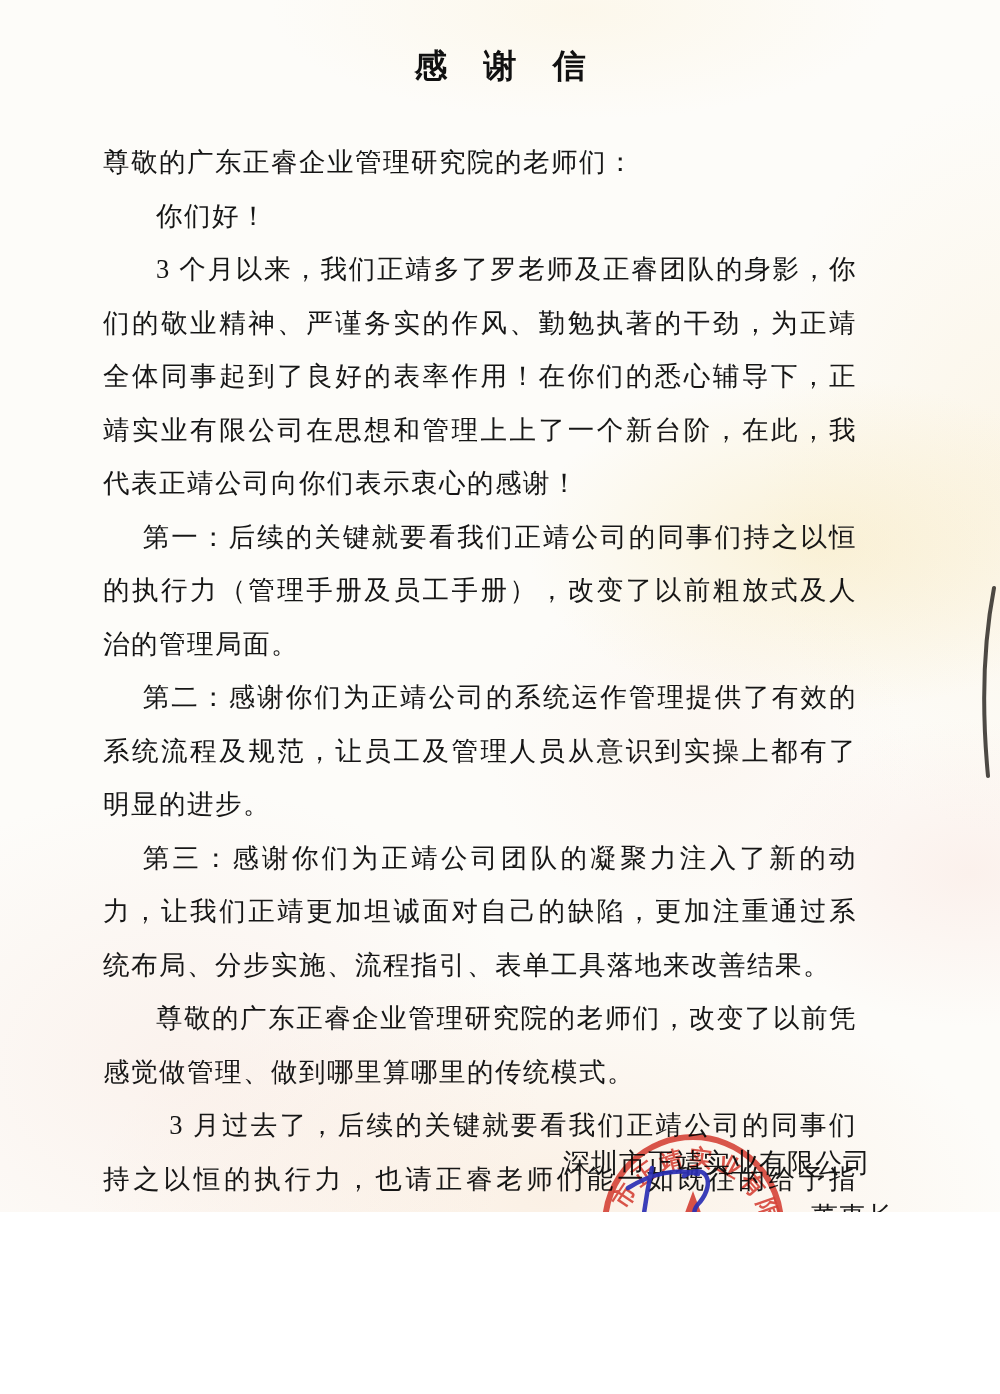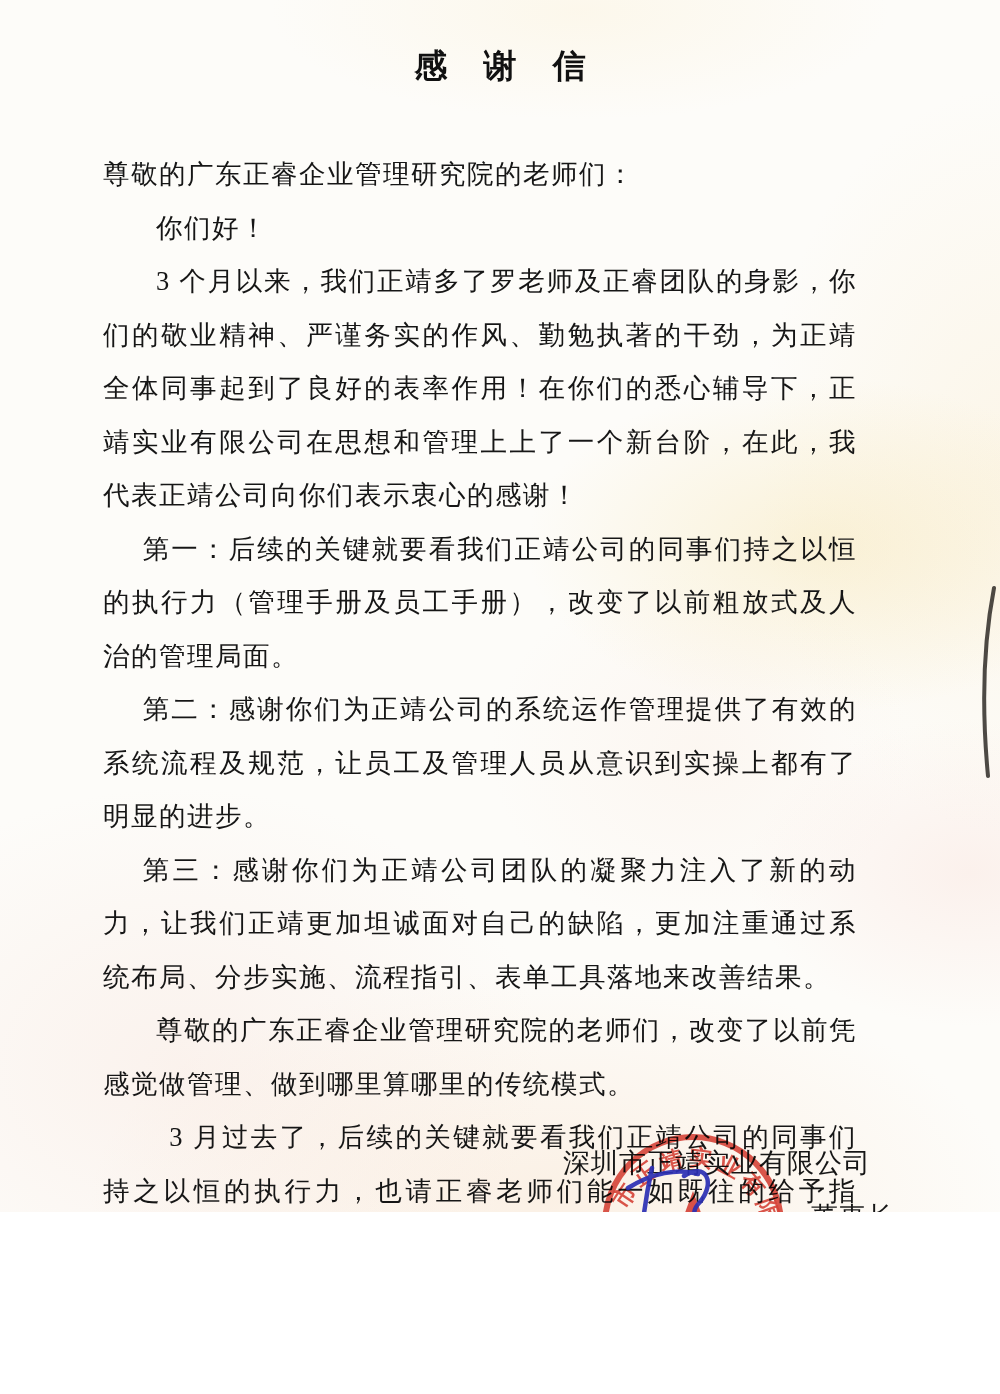--- a/index.html
+++ b/index.html
@@ -21,21 +21,21 @@
       radial-gradient(ellipse 300px 260px at 70% 62%, rgba(248,222,205,0.18), rgba(248,222,205,0) 70%);
     color:#161616;
   }
   .title{
     position:absolute;top:44px;left:0;width:100%;
     text-align:center;font-size:33px;font-weight:bold;
     letter-spacing:14px;padding-left:14px;box-sizing:border-box;
     color:#111;
   }
   .content{
-    position:absolute;top:148px;left:103px;width:754px;
+    position:absolute;top:136px;left:103px;width:754px;
     font-size:26.5px;line-height:53.5px;letter-spacing:1.5px;
   }
   .content p{
     margin:0;text-align:justify;text-justify:inter-character;
   }
   .salutation{text-indent:0;}
   .greeting{text-indent:2em;}
   .indent-2{text-indent:2em;}
   .indent-15{text-indent:1.5em;}
   .indent-25{text-indent:2.5em;}

